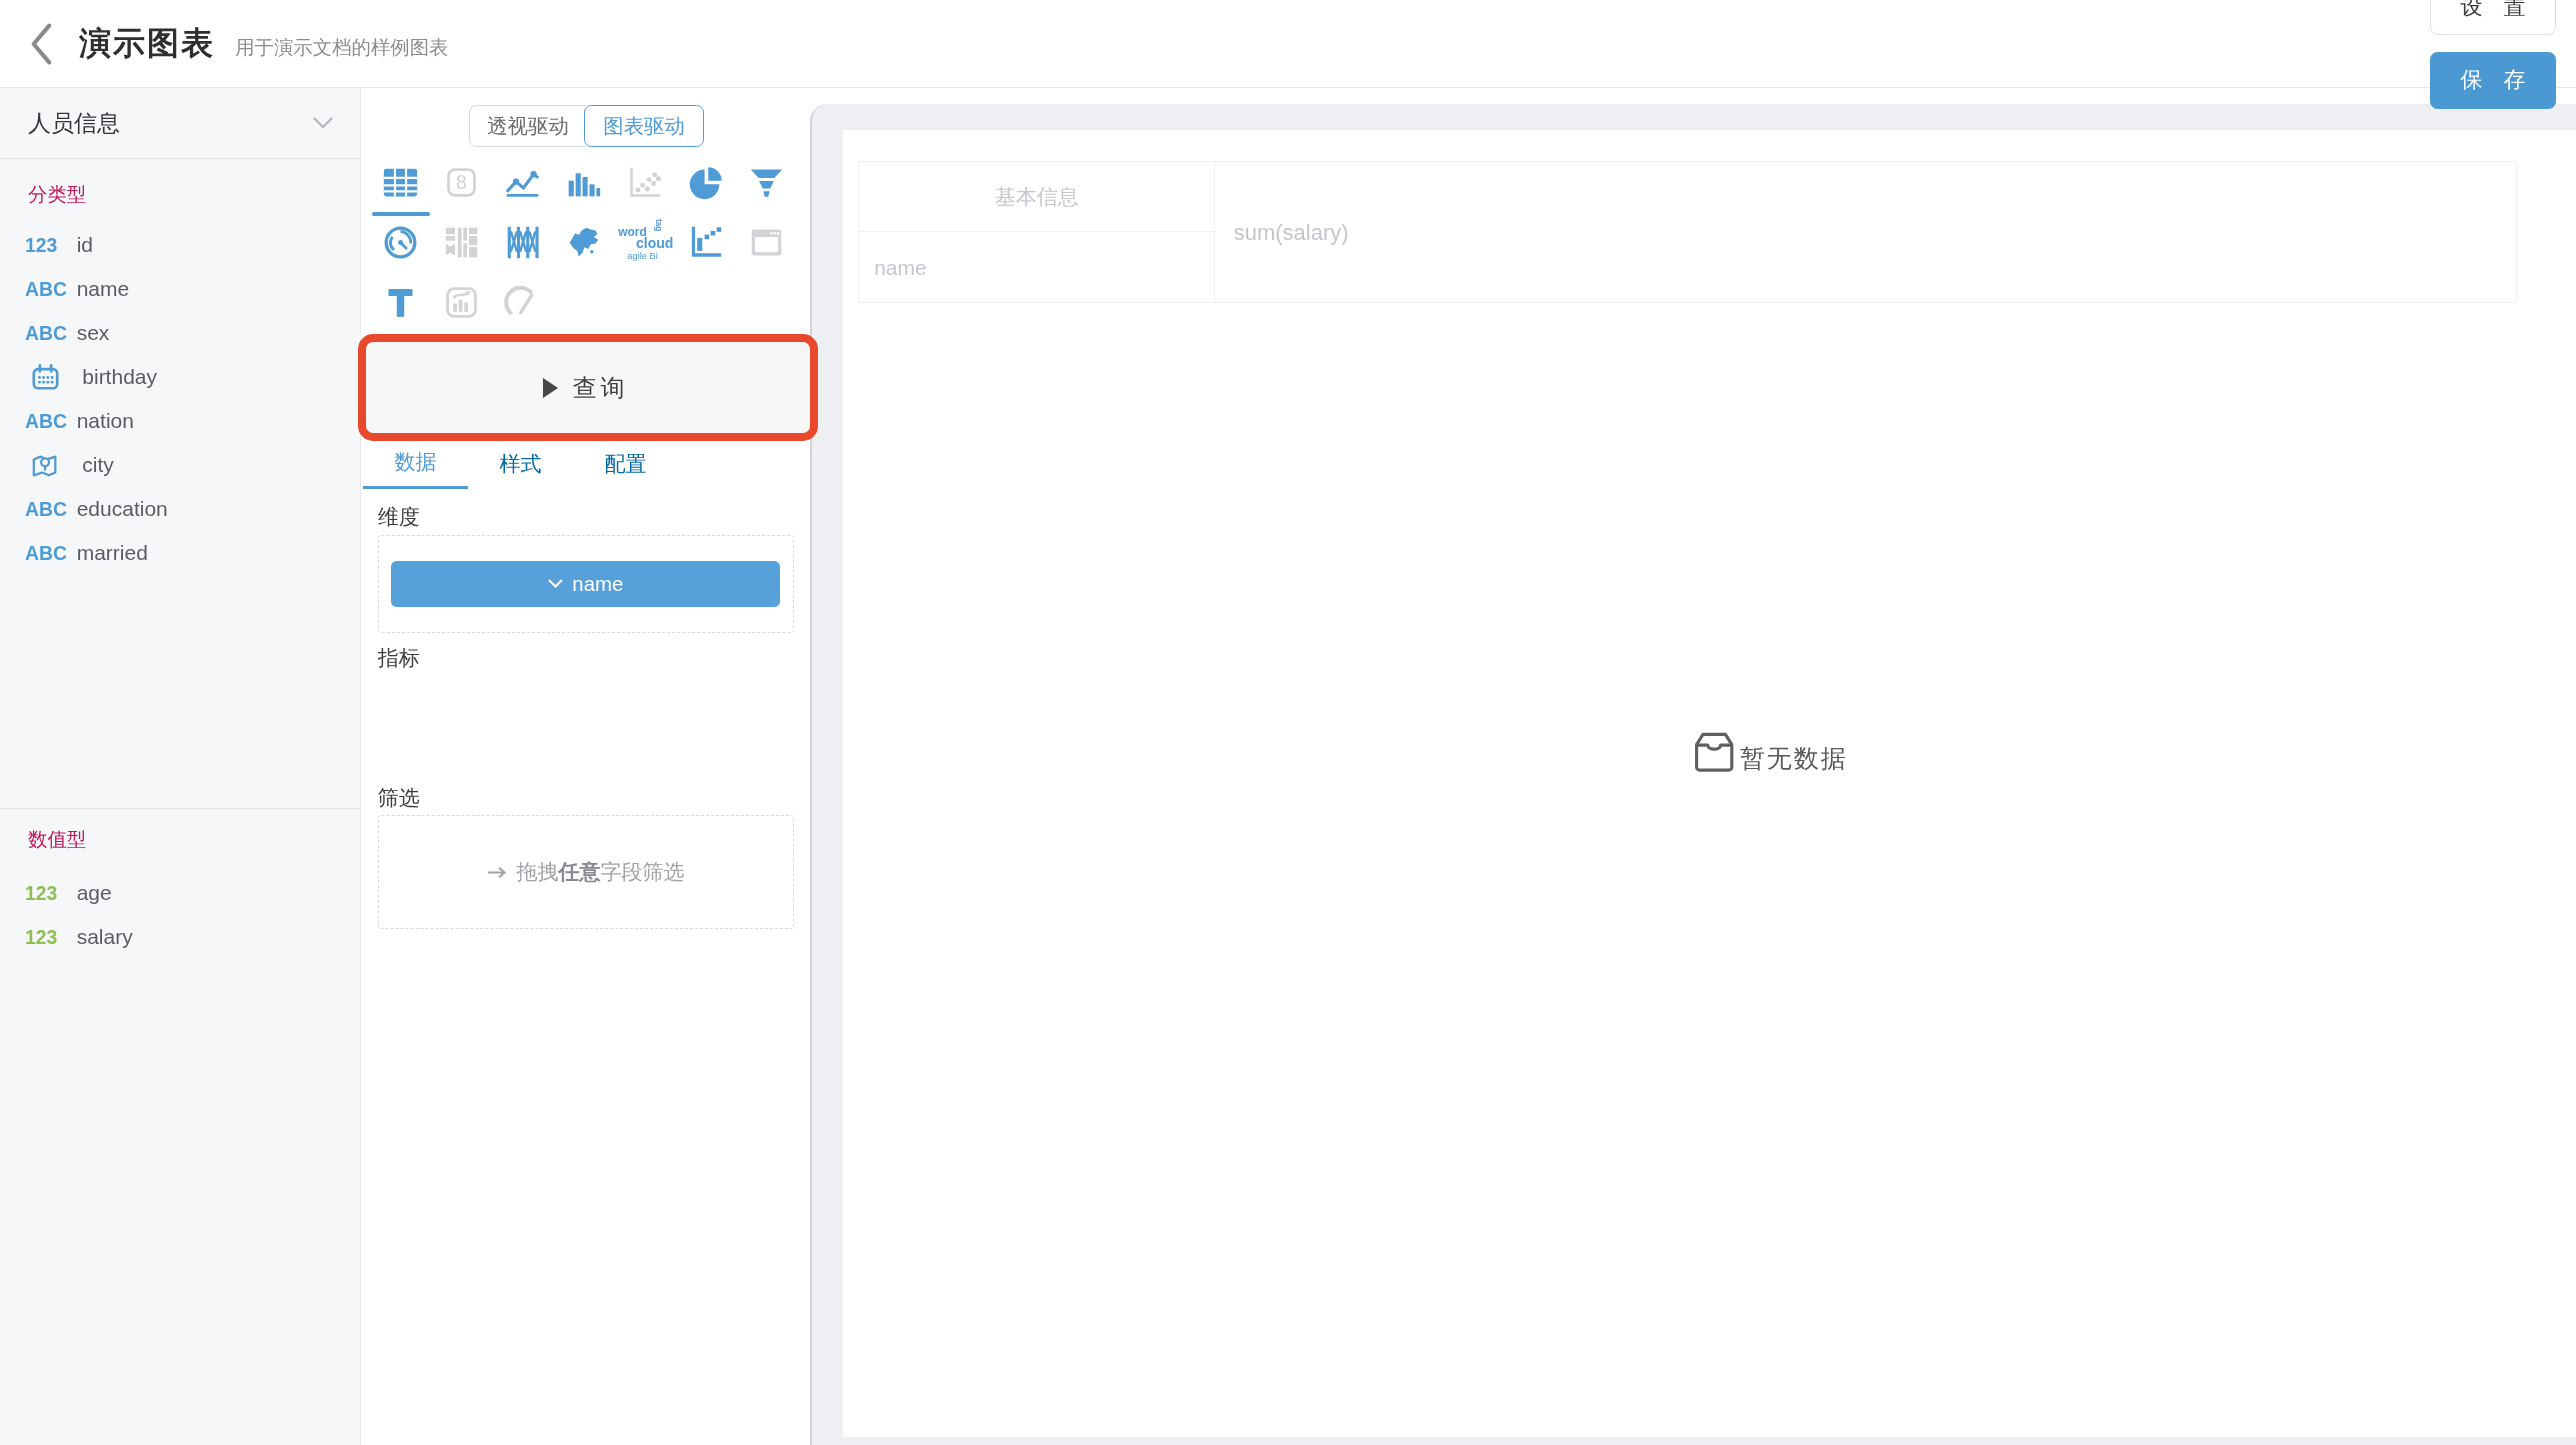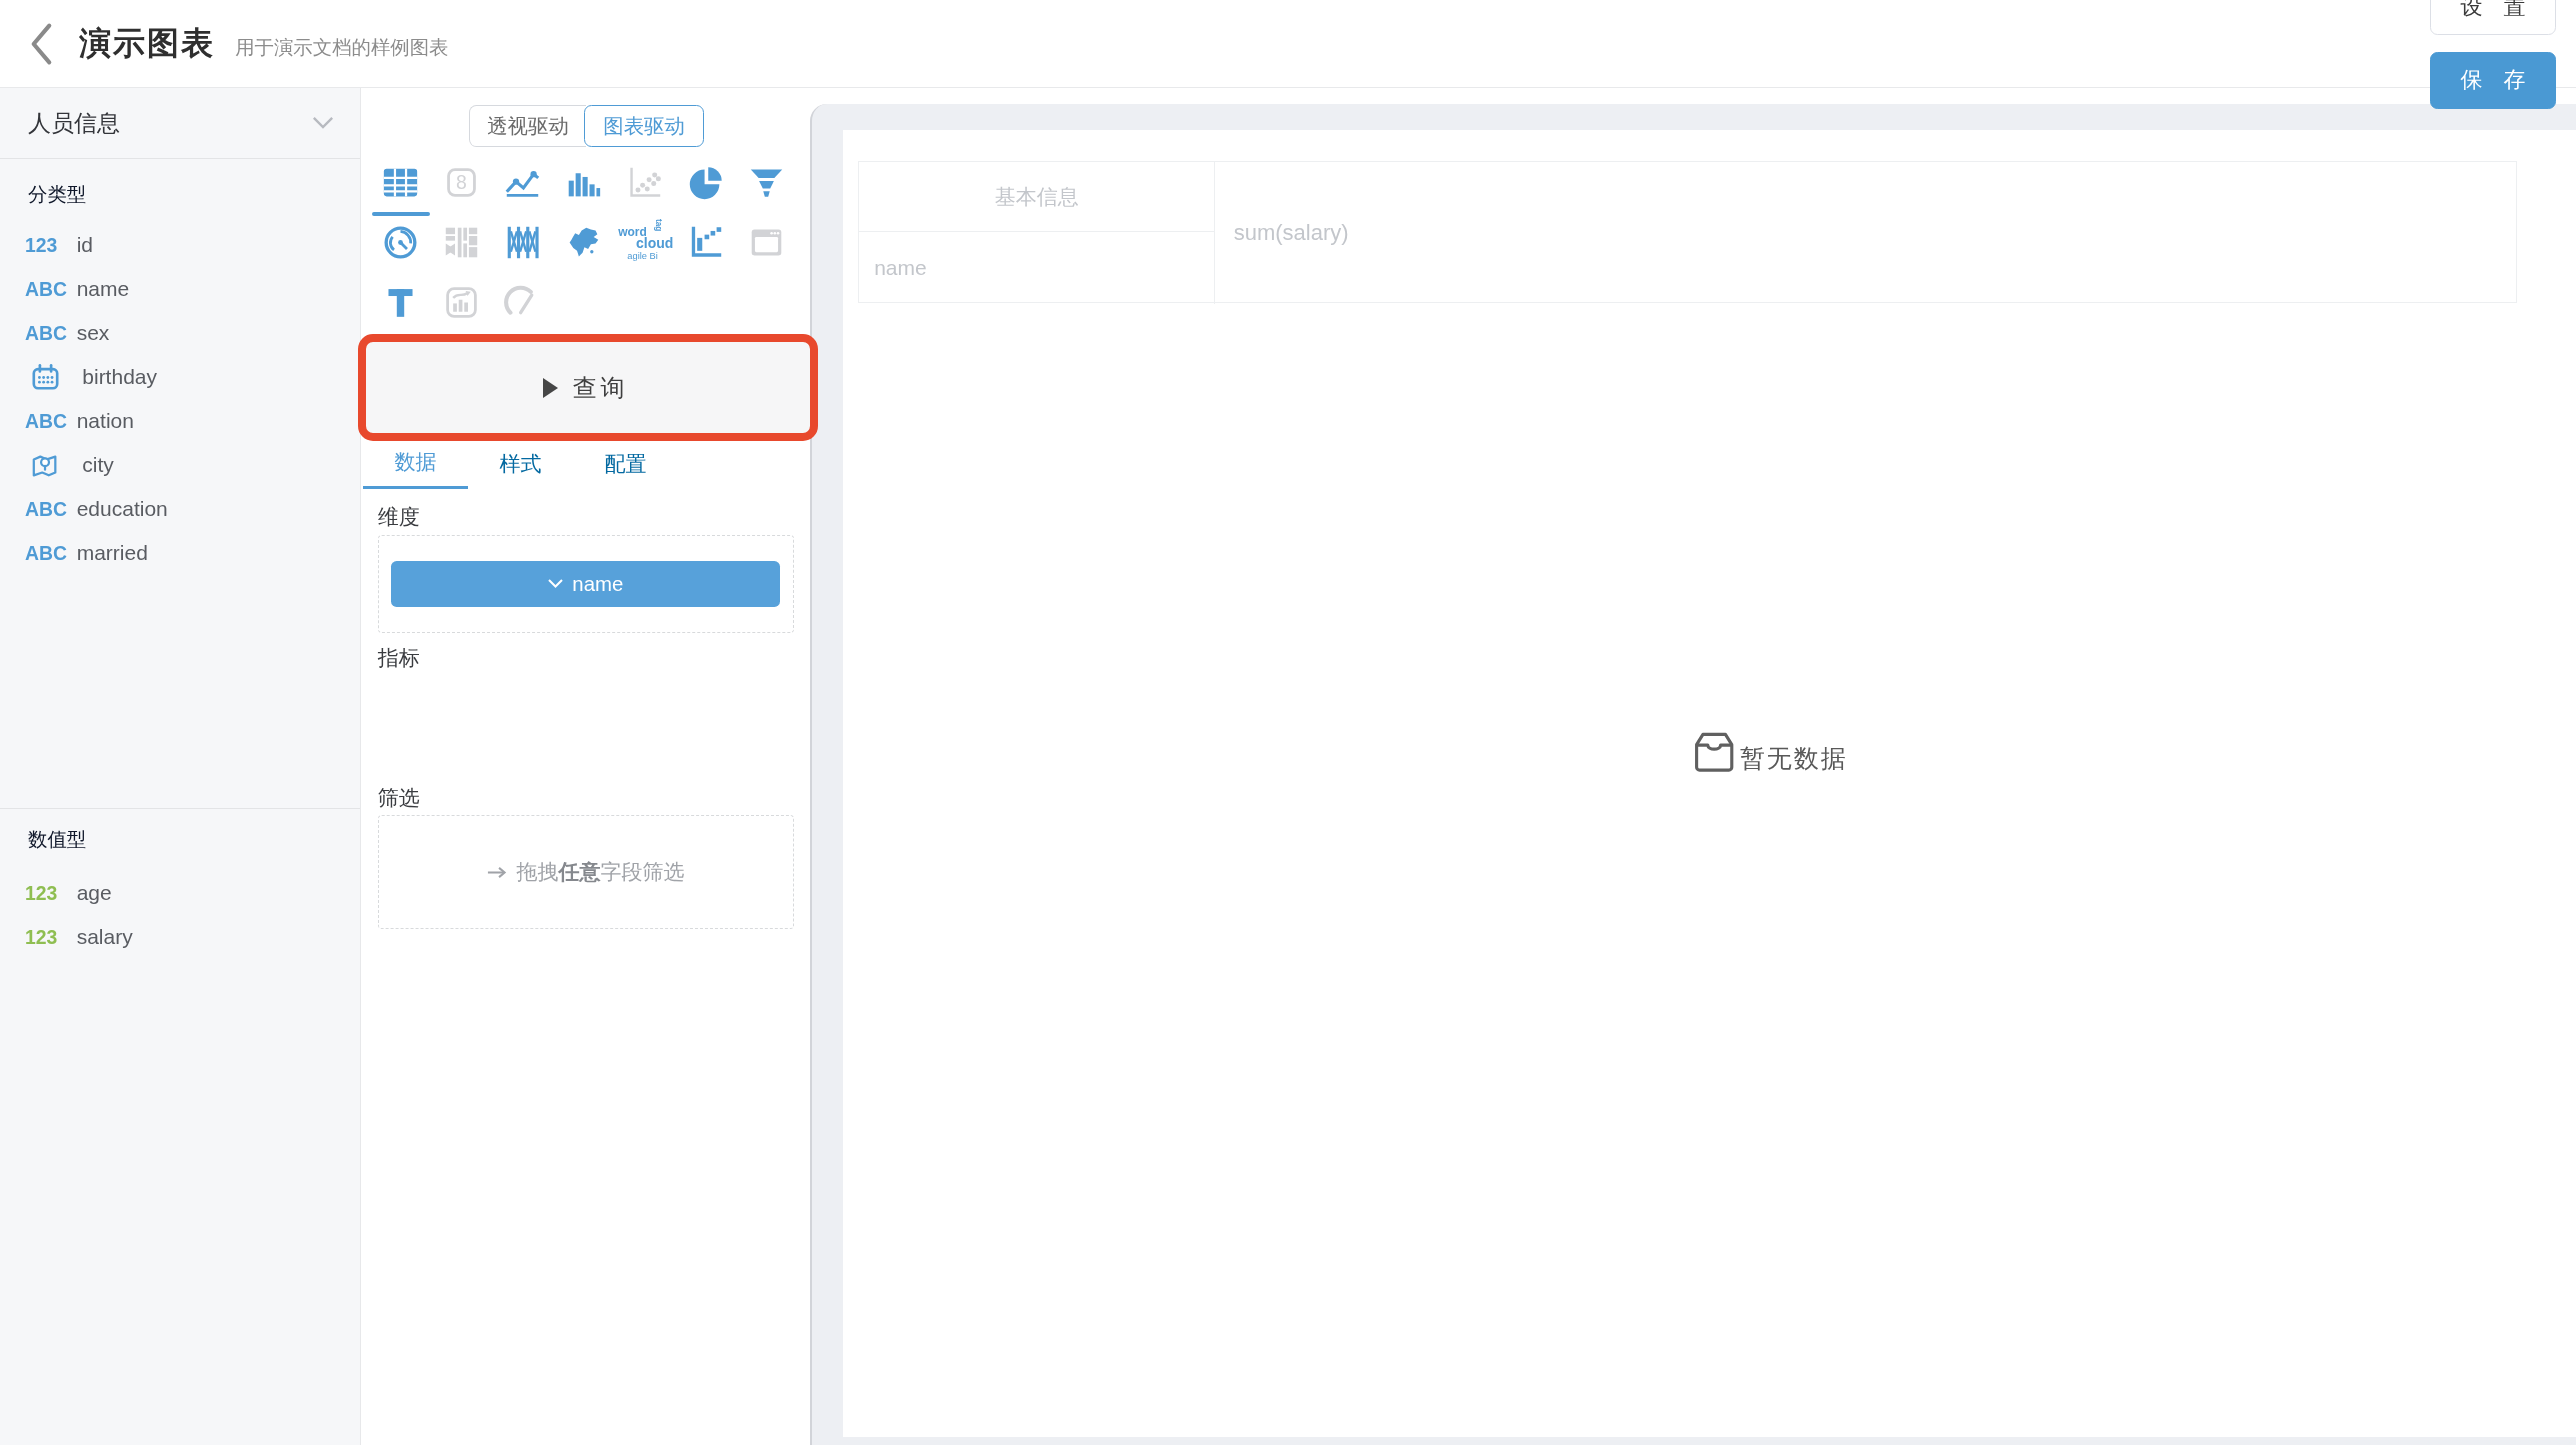--- a/index.html
+++ b/index.html
@@ -14,21 +14,21 @@
   .header-actions{margin-left:auto;margin-right:20px;display:flex;gap:16.7px;flex-direction:column;}
   .btn{height:57px;width:126px;border-radius:7.4px;font-size:22px;letter-spacing:7.4px;display:flex;align-items:center;justify-content:center;box-sizing:border-box;cursor:pointer;padding-left:7.4px;}
   .btn-plain{background:#fff;border:1.9px solid #dcdfe6;color:#3a3a3a;}
   .btn-primary{background:#4a99d3;border:1.9px solid #4a99d3;color:#fff;}
 
   
   .sidebar{position:absolute;left:0;top:88px;width:361px;height:1357px;background:#f6f7f9;border-right:1.9px solid #e7e8ea;box-sizing:border-box;}
   .ds-row{position:absolute;left:0;top:0;width:100%;height:71px;border-bottom:1.9px solid #e3e4e6;display:flex;align-items:center;box-sizing:border-box;cursor:pointer;}
   .ds-name{margin-left:28px;font-size:23px;color:#33353a;}
   .ds-chevron{margin-left:auto;margin-right:26px;}
-  .side-section{position:absolute;left:28px;font-size:19.4px;color:#0f172a;}
+  .side-section{position:absolute;left:28px;font-size:19.4px;color:#be185d;}
   .fields{position:absolute;left:0;width:100%;}
   .field{height:44px;display:flex;align-items:center;padding-left:25px;cursor:pointer;}
   .ficon{width:48px;font-weight:700;font-size:19.4px;letter-spacing:0;}
   .ficon.blue{color:#4f9bd5;}
   .ficon.green{color:#8fbe52;}
   .ficon.svg{display:flex;align-items:center;}
   .flabel{font-size:21px;color:#595c62;margin-left:3.7px;}
   .side-divider{position:absolute;left:0;top:720px;width:100%;border-top:1.9px solid #e3e4e6;}
 
   

